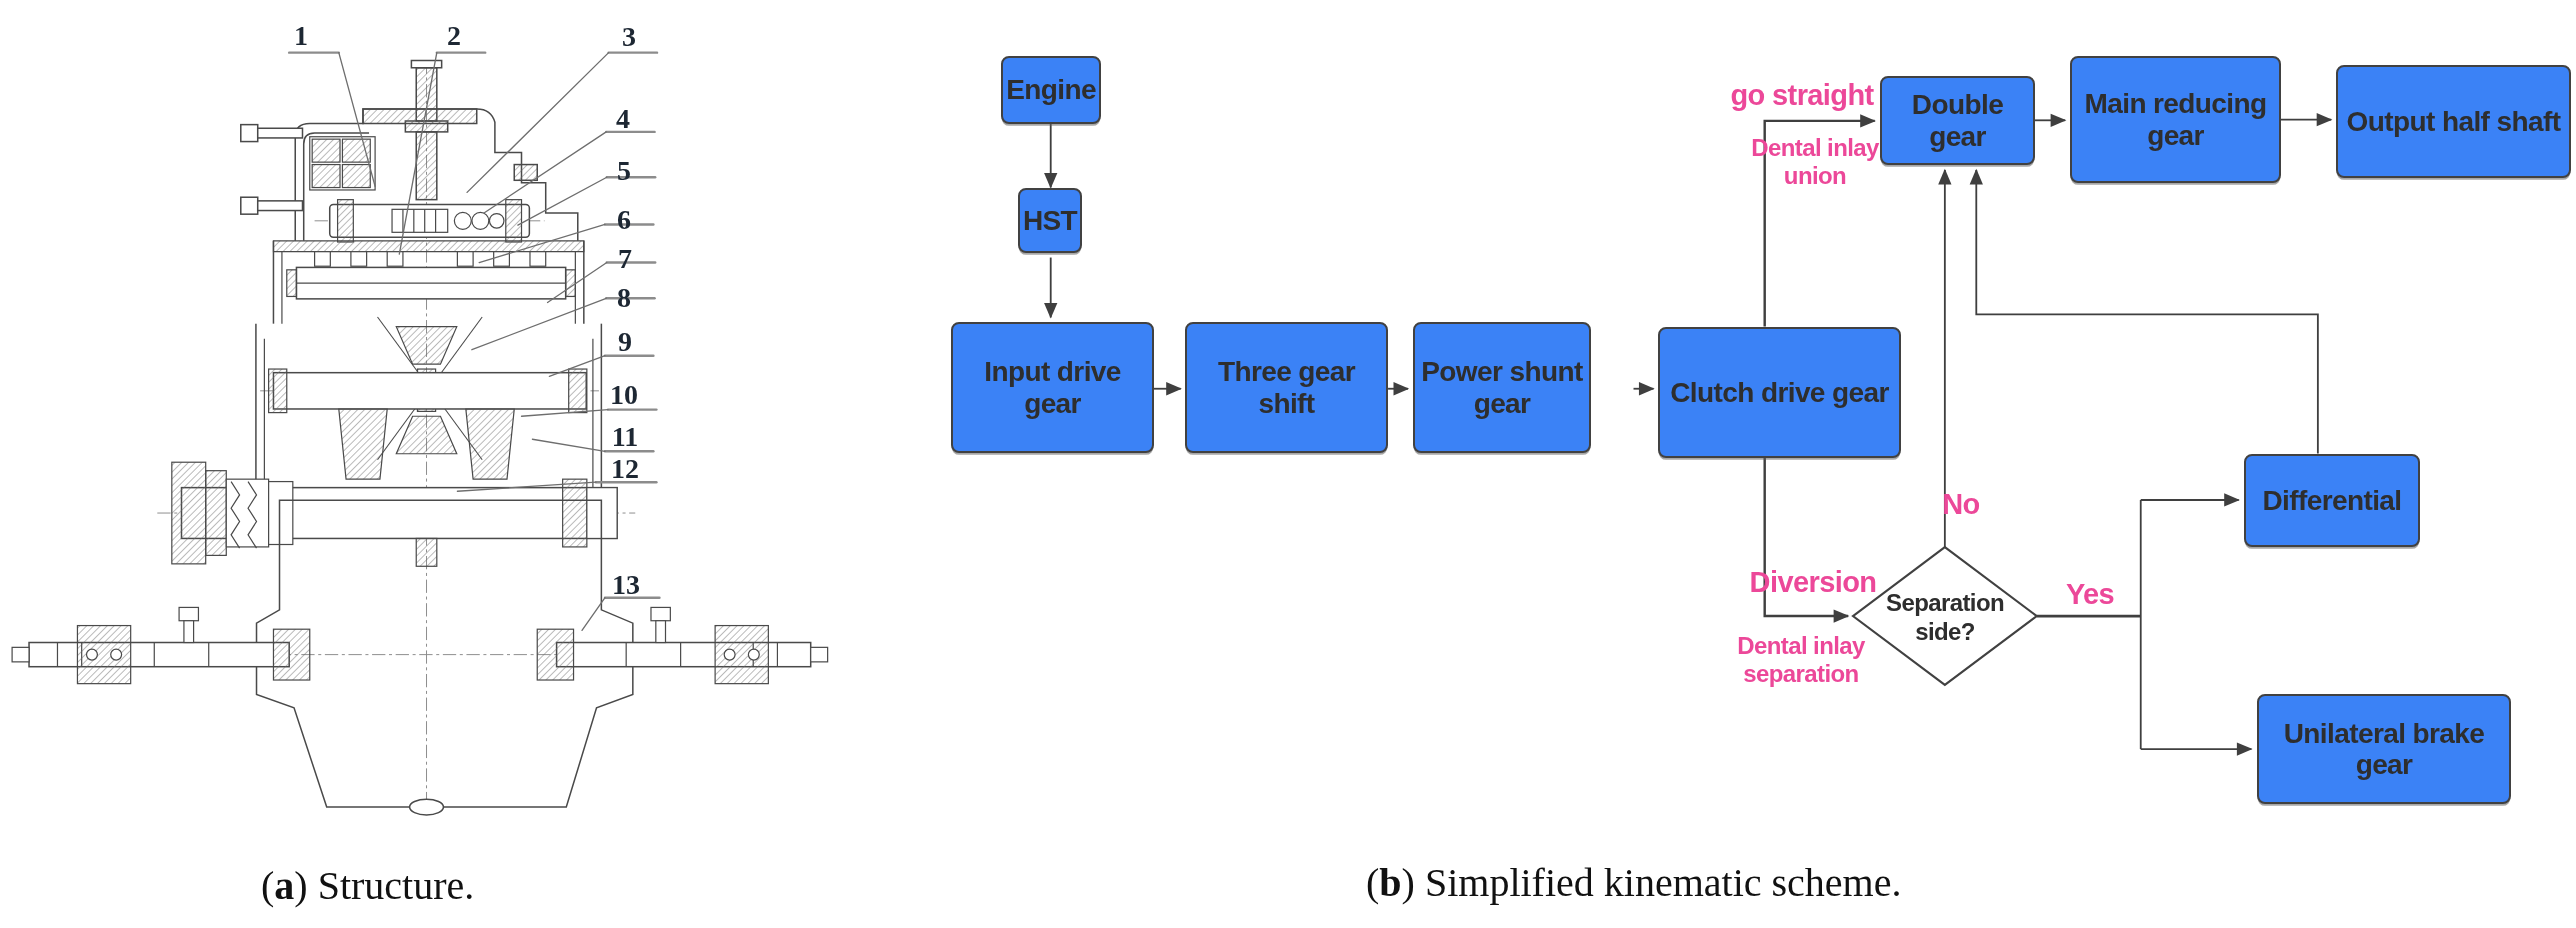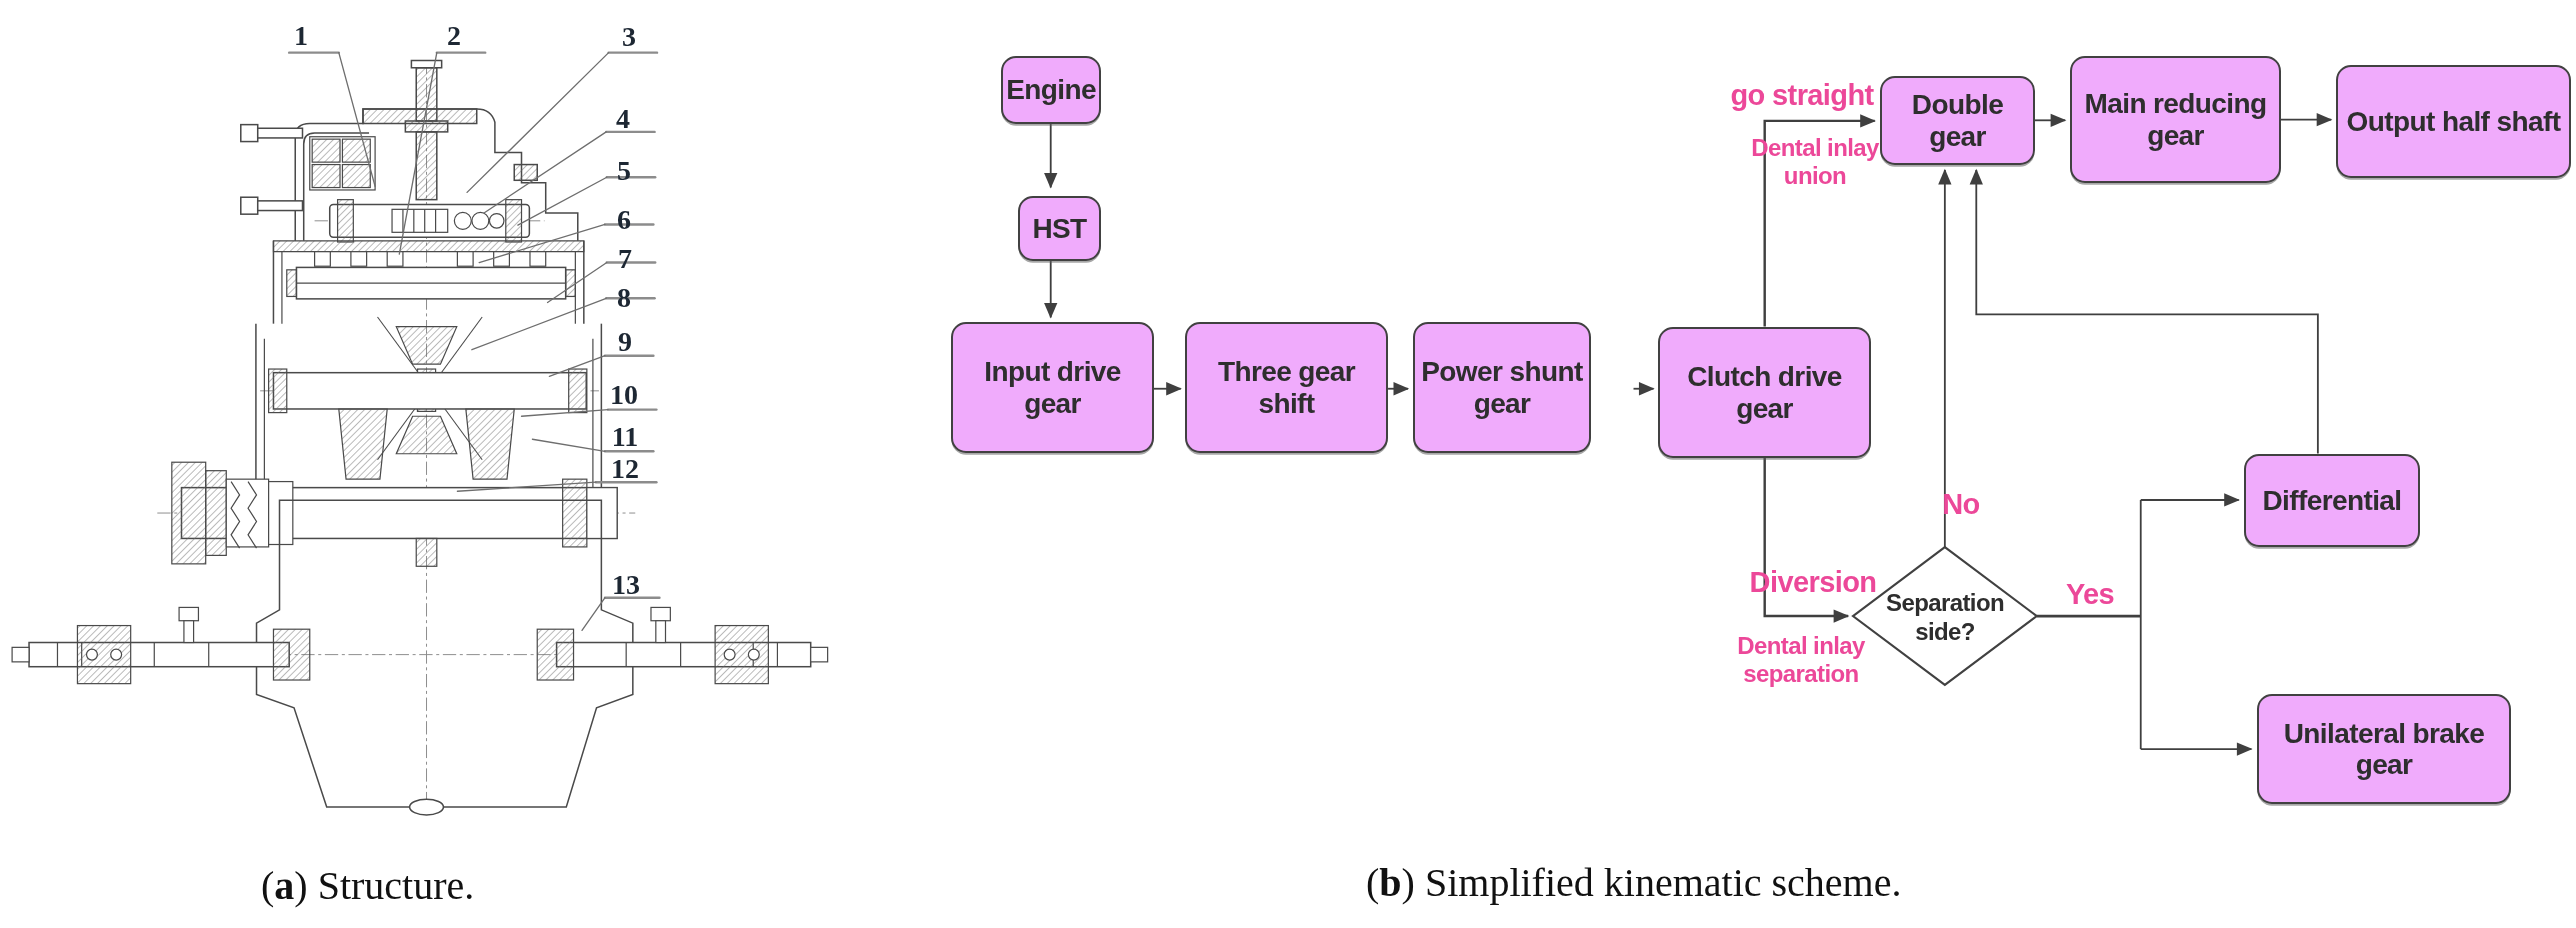--- a/index.html
+++ b/index.html
@@ -14,21 +14,21 @@
   
   #structure-svg{position:absolute;left:0;top:0;}
   .part-label{position:absolute;transform:translate(-50%,-50%);
       font-family:"Liberation Serif",serif;font-size:28px;font-weight:bold;
       color:#1d2733;z-index:3;white-space:nowrap;}
 
   
   #connector-svg{position:absolute;left:0;top:0;z-index:1;}
   .node{position:absolute;box-sizing:border-box;z-index:2;
       display:flex;align-items:center;justify-content:center;text-align:center;
-      background:#f0abfc;border:2.4px solid #414141;border-radius:15px;
+      background:#3b82f6;border:2.4px solid #414141;border-radius:8px;
       box-shadow:0 2.4px 0 -0.6px rgba(95,95,95,0.55);
       font-weight:bold;font-size:28px;line-height:1.12;color:#2e2e2e;
       letter-spacing:-0.6px;padding:2.4px 6px;}
   .edge-label{position:absolute;transform:translate(-50%,-50%);z-index:3;
       font-weight:bold;color:#ec4899;text-align:center;white-space:nowrap;
       letter-spacing:-0.6px;line-height:1.18;}
   .edge-label.big{font-size:29px;}
   .edge-label.small{font-size:24px;}
   .decision-text{position:absolute;transform:translate(-50%,-50%);z-index:3;
       font-weight:bold;font-size:24px;line-height:1.2;color:#2e2e2e;
@@ -268,25 +268,25 @@
     <path d="M3540,1239 V827"></path>
     <path d="M3540,827 H3702" marker-end="url(#arrow)"></path>
     <path d="M3540,1239 H3723" marker-end="url(#arrow)"></path>
   </g>
   <polygon points="3064,1019 3216,905 3368,1019 3216,1133" fill="#ffffff" stroke="#414141" stroke-width="3.5"></polygon>
 </svg>
 
 <div class="panel" id="panel-b"></div>
 
 <div class="node" style="left:1001px;top:56px;width:100px;height:68px">Engine</div>
-<div class="node" style="left:1018px;top:196px;width:83px;height:65px">HST</div>
+<div class="node" style="left:1018px;top:188px;width:64px;height:65px">HST</div>
 <div class="node" style="left:951px;top:322px;width:203px;height:131px">Input drive gear</div>
 <div class="node" style="left:1185px;top:322px;width:203px;height:131px">Three gear shift</div>
 <div class="node" style="left:1413px;top:322px;width:178px;height:131px">Power shunt gear</div>
-<div class="node" style="left:1658px;top:327px;width:213px;height:131px">Clutch drive gear</div>
+<div class="node" style="left:1658px;top:327px;width:243px;height:131px">Clutch drive gear</div>
 <div class="node" style="left:1880px;top:76px;width:155px;height:89px">Double gear</div>
 <div class="node" style="left:2070px;top:56px;width:211px;height:127px">Main reducing gear</div>
 <div class="node" style="left:2336px;top:65px;width:235px;height:113px">Output half shaft</div>
 <div class="node" style="left:2244px;top:454px;width:176px;height:93px">Differential</div>
 <div class="node" style="left:2257px;top:694px;width:254px;height:110px">Unilateral brake gear</div>
 
 <div class="decision-text" style="left:1945px;top:618px">
   <div>Separation</div>
   <div>side?</div>
 </div>

